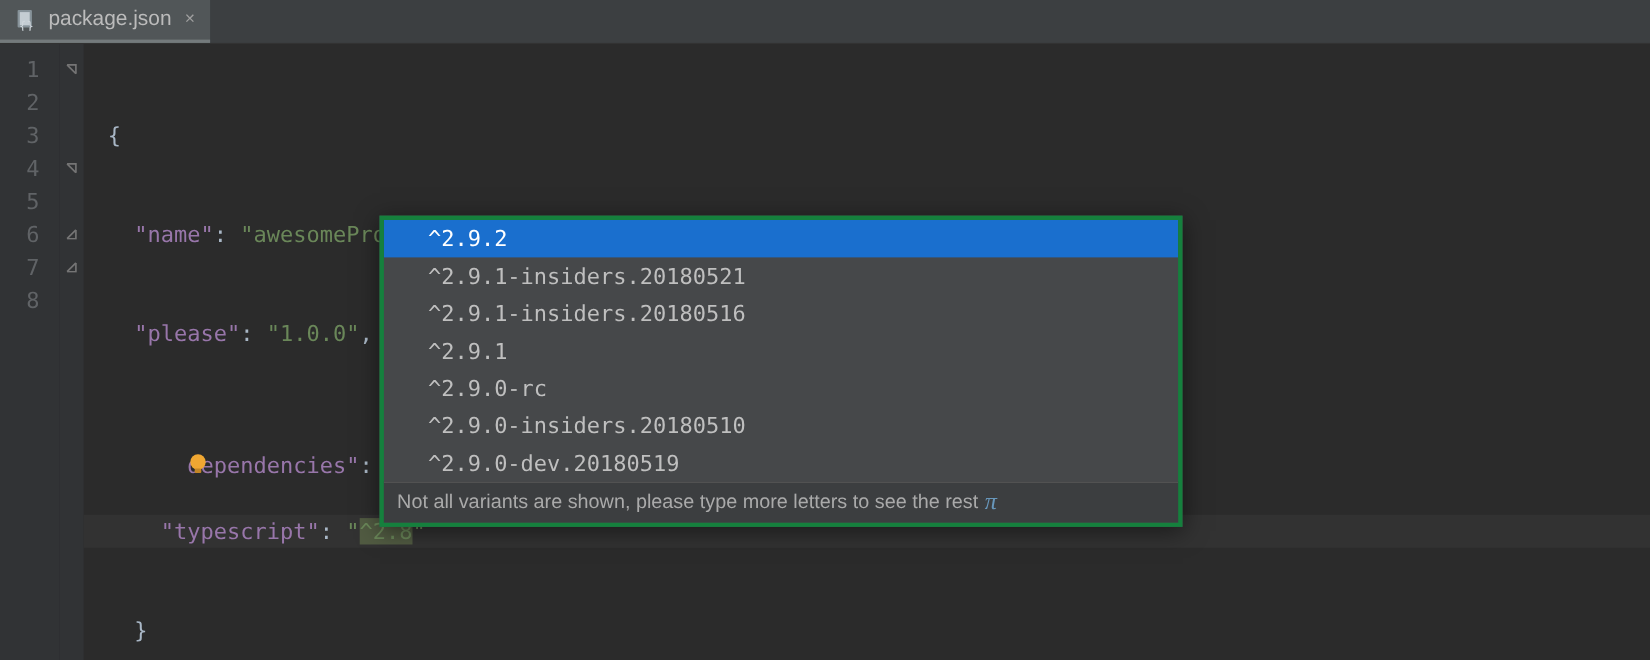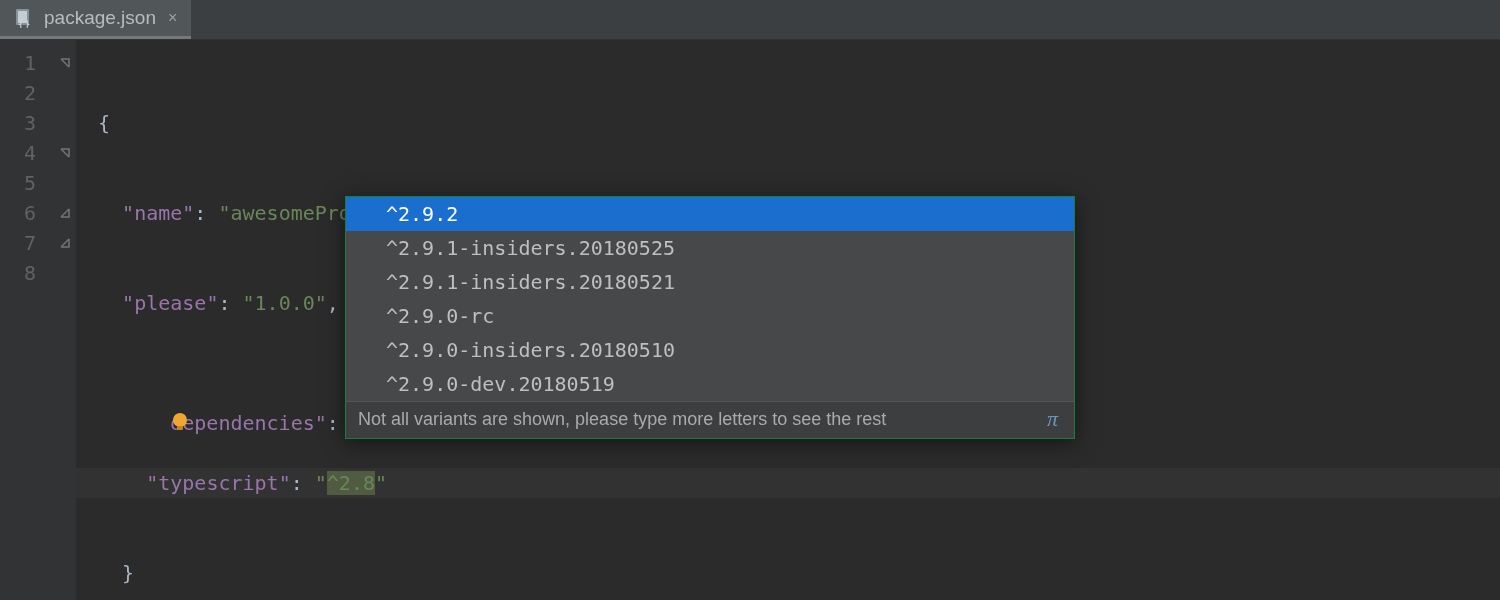--- a/index.html
+++ b/index.html
@@ -90,21 +90,21 @@
   .bulb {
     position:absolute; left:-4px; top:2px; width:24px; height:24px;
   }
   
   .popup {
     position: absolute;
     left: 345px;
     top: 196px;
     width: 730px;
     background: #46484a;
-    border: 1px solid #15803d;
+    border: 4px solid #15803d;
     box-shadow: 0 4px 20px rgba(0,0,0,.5);
     font-family: "Menlo","Consolas",monospace;
     font-size: 20px;
     color: #bfbfbf;
     z-index: 10;
   }
   .popup-item {
     padding: 4px 8px 4px 40px;
     line-height: 26px;
     cursor: pointer;
@@ -115,21 +115,21 @@
     color: #ffffff;
   }
   .popup-body { max-height: 335px; overflow:hidden; }
   .popup-footer {
     background: #3c3e40;
     border-top: 1px solid #555;
     padding: 4px 10px 6px 12px;
     font-family: -apple-system,"Segoe UI",sans-serif;
     font-size: 18px;
     color: #aaaaaa;
-    display:flex; align-items:center; justify-content:space-between;
+    display:flex; align-items:center; justify-content:flex-start;
   }
   .pi {
     font-family: "Times New Roman", serif;
     font-style: italic;
     color: #6897bb;
     font-size: 22px;
     padding: 0 6px;
   }
 </style>
 </head>
@@ -205,22 +205,23 @@
     <div class="line current"><span>    </span><span class="t-key">"</span><span class="t-key">typescript</span><span class="t-key">"</span><span class="t-punc">: </span><span class="t-str">"</span><span class="t-str t-hl">^2.8</span><span class="t-str">"</span></div>
     <div class="line"><span>  </span><span class="t-punc">}</span></div>
     
     
   </div>
 </div>
 
 <div class="popup">
   <div class="popup-body">
     <div class="popup-item selected">^2.9.2</div>
-    <div class="popup-item">^2.9.1-insiders.20180525</div>
     <div class="popup-item">^2.9.1-insiders.20180521</div>
+    <div class="popup-item">^2.9.1-insiders.20180516</div>
+    <div class="popup-item">^2.9.1</div>
     <div class="popup-item">^2.9.0-rc</div>
     <div class="popup-item">^2.9.0-insiders.20180510</div>
     <div class="popup-item">^2.9.0-dev.20180519</div>
   </div>
   <div class="popup-footer">
     <span>Not all variants are shown, please type more letters to see the rest</span>
     <span class="pi">π</span>
   </div>
 </div>
 

